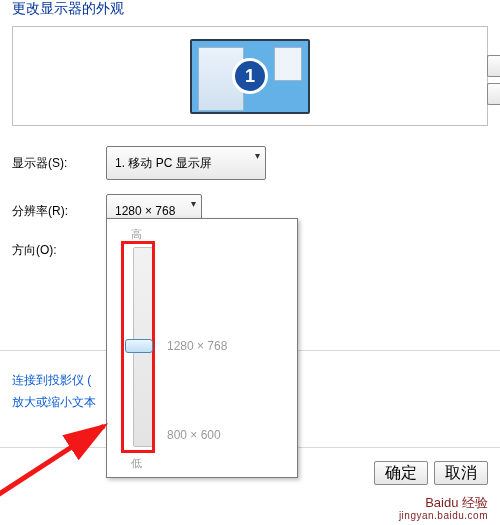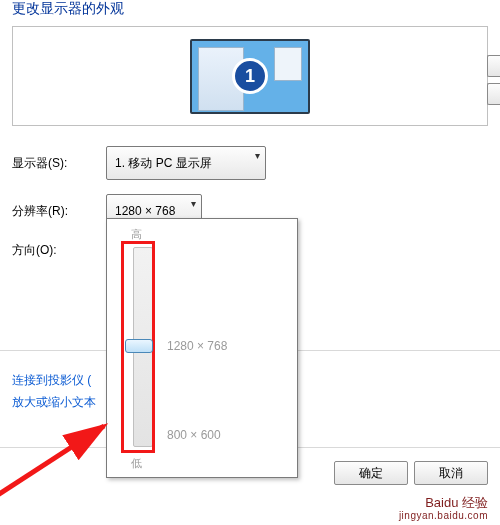--- a/index.html
+++ b/index.html
@@ -147,23 +147,23 @@
     position: absolute;
     right: 12px;
     top: 461px;
     display: flex;
     gap: 6px;
   }
   .win-button {
     background: linear-gradient(#fdfdfd,#e6e6e6);
     border: 1px solid #8a8a8a;
     border-radius: 2px;
-    width: 74px;
+    width: 54px;
     height: 24px;
-    font-size: 12px;
+    font-size: 16px;
     cursor: pointer;
   }
   
   .res-popup {
     position: absolute;
     left: 106px;
     top: 218px;
     width: 192px;
     height: 260px;
     background: #fff;

